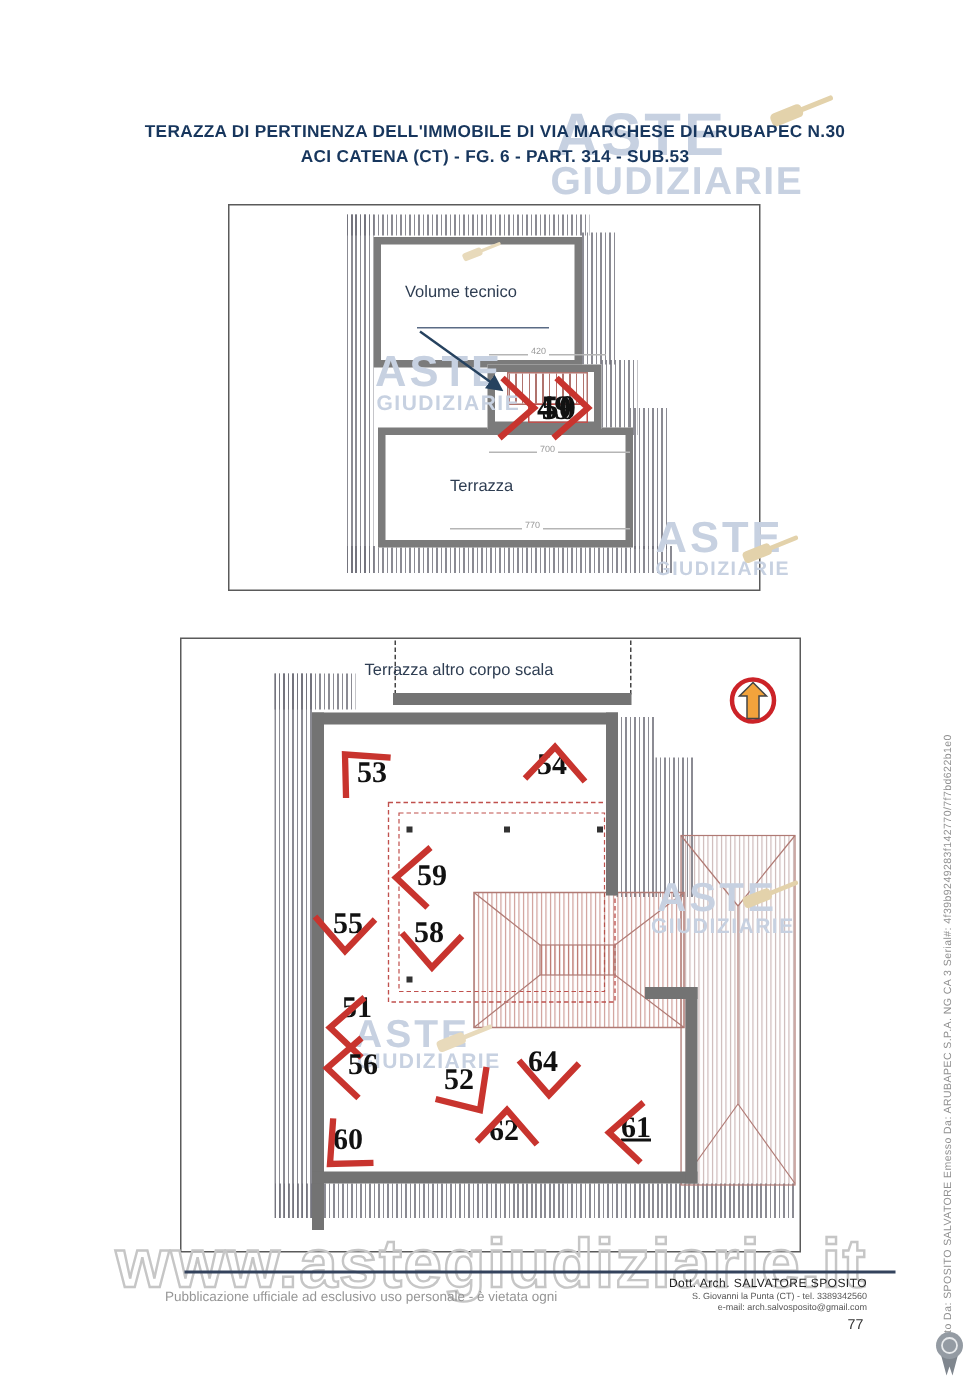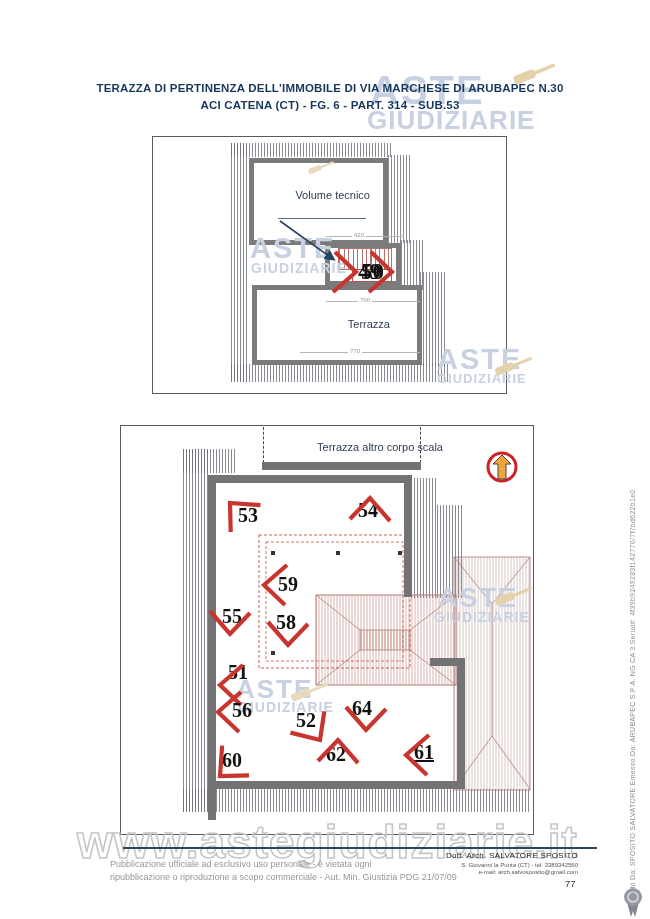--- a/index.html
+++ b/index.html
@@ -19,21 +19,21 @@
   .frame{position:absolute;background:#fff;border:1px solid #5a5a5a;}
   
   .hatch{position:absolute;background:repeating-linear-gradient(90deg,rgba(110,110,120,.8) 0 1px,transparent 1px 3px);}
   
   .room{position:absolute;background:#fff;border:5px solid #7b7b7b;box-sizing:border-box;}
   .wall{position:absolute;background:#737373;}
   .stair{position:absolute;background:repeating-linear-gradient(90deg,#b0736d 0 1px,transparent 1px 4.5px);
          border:1px solid #b0736d;box-sizing:border-box;}
   .redbox{position:absolute;border:1px solid #c0504d;box-sizing:border-box;}
   
-  .plabel{position:absolute;color:#2e3d52;font-size:11px;line-height:14px;text-align:right;}
+  .plabel{position:absolute;color:#2e3d52;font-size:11px;line-height:14px;text-align:left;}
   .dimline{position:absolute;height:1px;background:#b5b5b5;}
   .dimlabel{position:absolute;font-size:6px;color:#999;background:#fff;padding:0 2px;line-height:7px;}
   
   .chev{position:absolute;width:54px;height:54px;overflow:visible;}
   .chev polyline{fill:none;stroke:#c8342e;stroke-width:4.2px;}
   .num{position:absolute;font-family:"Liberation Serif",serif;font-weight:bold;color:#111;
        font-size:20px;line-height:20px;}
   .num-big{font-size:23px;line-height:23px;}
   .dash-v{position:absolute;width:0;border-left:1px dashed #444;}
   .post{position:absolute;width:4px;height:4px;background:#333;}
@@ -265,21 +265,20 @@
       <polyline points="7,4 27,27 47,6"></polyline>
     </svg>
 
   <div class="wm-url" style="top:815px;">www.astegiudiziarie.it</div>
 
   <div class="hrline" style="left:123px;top:847px;width:474px;"></div>
   <div class="foot" style="top:851px;font-size:8px;letter-spacing:.3px;">Dott. Arch.  SALVATORE SPOSITO</div>
   <div class="foot" style="top:862px;font-size:6px;color:#555;">S. Giovanni la Punta (CT) - tel. 3389342560</div>
   <div class="foot" style="top:869px;font-size:6px;color:#555;">e-mail: arch.salvosposito@gmail.com</div>
   <div class="notice" style="top:859px;">Pubblicazione ufficiale ad esclusivo uso personale - è vietata ogni</div>
-  <div class="notice" style="top:872px;">ripubblicazione o riproduzione a scopo commerciale - Aut. Min. Giustizia PDG 21/07/09</div>
   <div class="abs" style="left:565px;top:878px;font-size:9.5px;color:#333;">77</div>
 
   <div class="vtext">Firmato Da: SPOSITO SALVATORE Emesso Da: ARUBAPEC S.P.A. NG CA 3 Serial#: 4f39b9249283f142770/7f7bd622b1e0</div>
   <svg class="abs" style="left:618px;top:886px;" width="30" height="32" viewBox="0 0 30 32">
     <polygon points="9,16 13,31 15,25 17,31 21,16" fill="#7f868e"></polygon>
     <circle cx="15" cy="11" r="9" fill="#949ba3"></circle>
     <circle cx="15" cy="11" r="5" fill="none" stroke="#e8eaec" stroke-width="1.2"></circle>
   </svg>
 
 </div>

